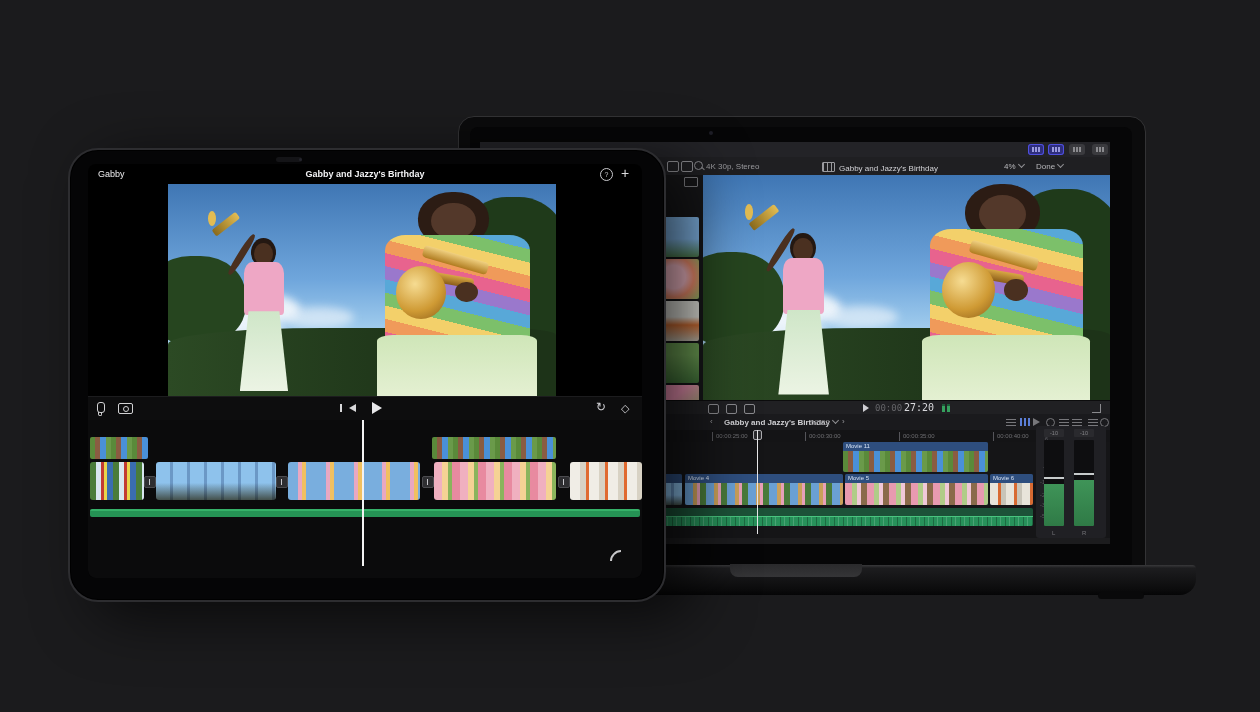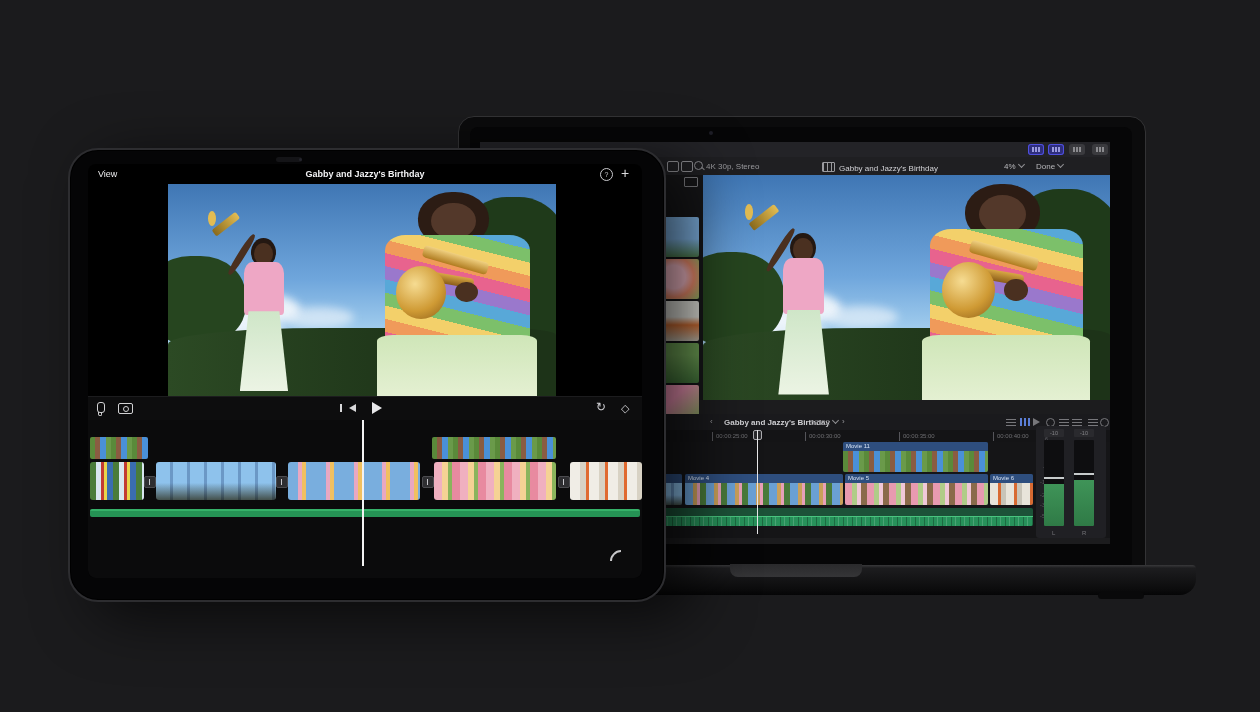--- a/index.html
+++ b/index.html
@@ -243,20 +243,31 @@
               <div class="gr-dress"></div>
             <div class="gr-tube"></div>
               <div class="gr-tube2"></div>
               <div class="gr-bell"></div>
               <div class="gr-hand"></div>
           </div>
         </div>
         </div>
     </div>
 
+    <div class="transport">
+      <span class="tp-ico" style="left:228px"></span>
+      <span class="tp-ico" style="left:246px"></span>
+      <span class="tp-ico" style="left:264px"></span>
+      <span class="play-g"></span>
+      <span class="tc-dim">00:00</span>
+      <span class="tc">27:20</span>
+      <span class="mini-meter"></span>
+      <span class="mini-meter m2"></span>
+      <span class="expand"></span>
+    </div>
 
     <div class="tl-head">
       <span class="nav" style="left:230px">‹</span>
       <span class="tl-title"><span>Gabby and Jazzy's Birthday</span><span class="chev"></span></span>
       <span class="tl-dur">57:22</span>
       <span class="nav" style="left:362px">›</span>
       <span class="tl-ico" style="left:526px"></span>
       <span class="tl-ico blue" style="left:540px"></span>
       <span class="tl-ico tri" style="left:553px"></span>
       <span class="tl-ico dot" style="left:566px"></span>
@@ -330,21 +341,21 @@
     <div class="mac-foot"></div>
   </div>
 
   <div class="ipad">
     <span class="ipad-slot" style="left:206px"></span>
     <span class="ipad-cam"></span>
 
     <div class="ipad-screen">
 
       <div class="ip-top">
-        <span class="ip-done">View</span>
+        <span class="ip-done">Gabby</span>
         <span class="ip-title">Gabby and Jazzy's Birthday</span>
         <span class="ip-help">?</span>
         <span class="ip-plus">+</span>
       </div>
 
       <div class="ip-viewer">
         <div class="scene" id="ipad-scene">
           <div class="cloud c1"></div>
             <div class="cloud c2"></div>
             <div class="cloud c3"></div>

